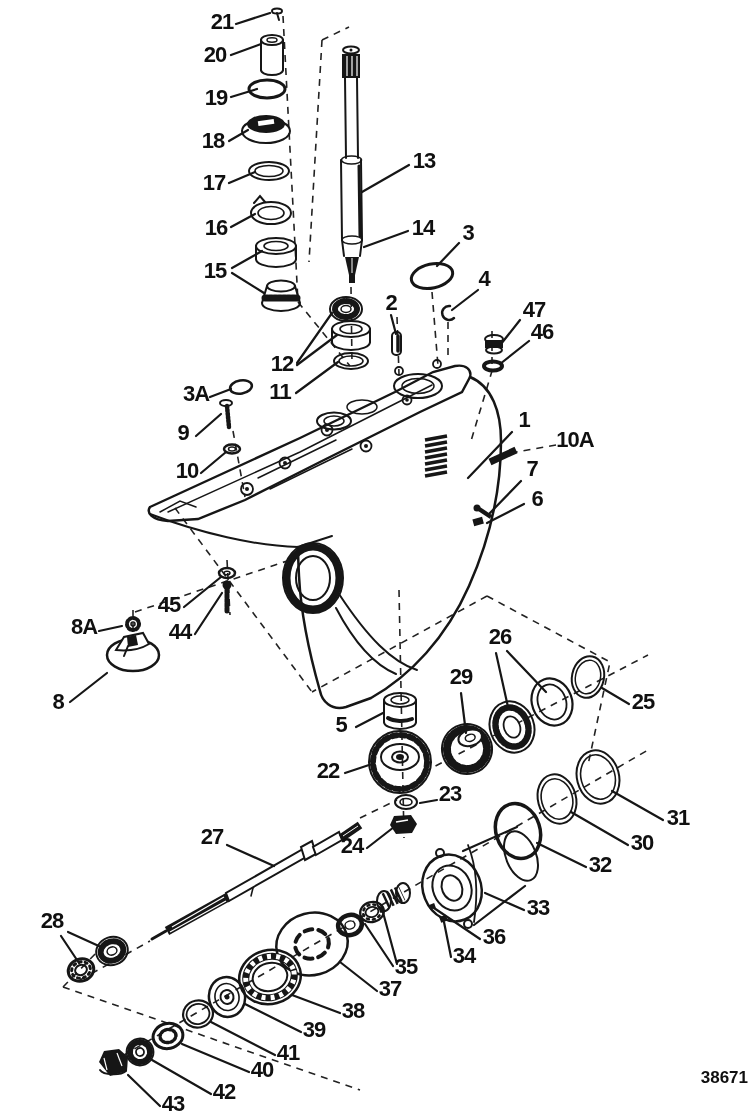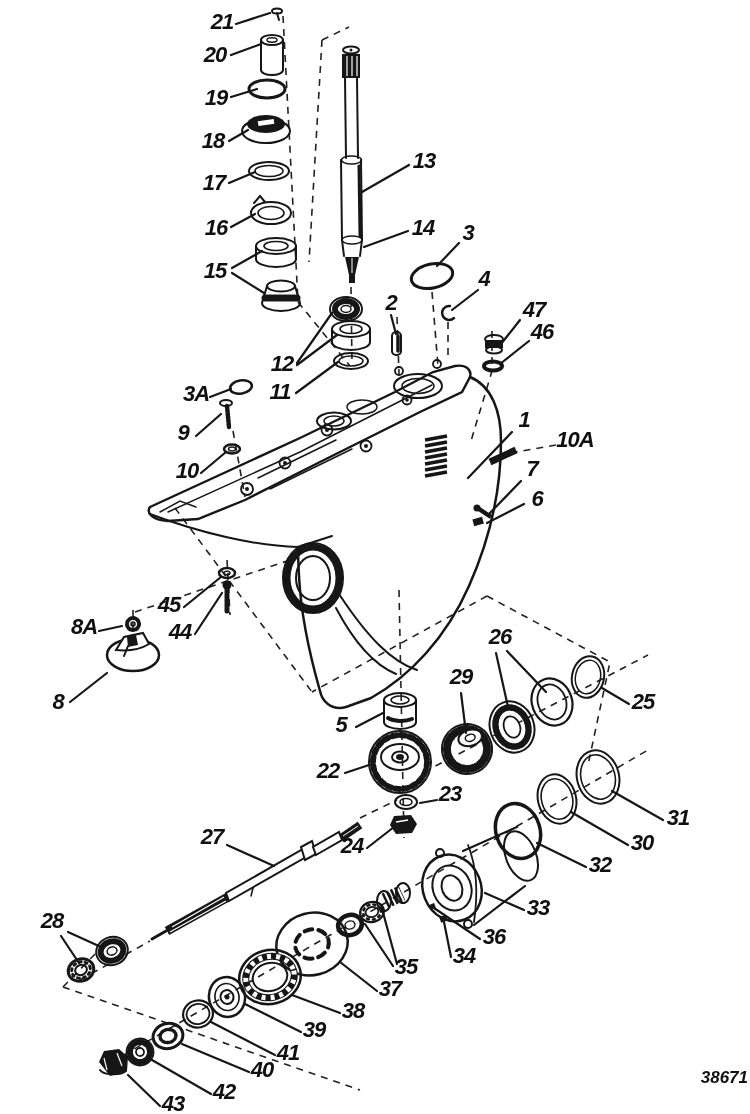--- a/index.html
+++ b/index.html
@@ -1,16 +1,16 @@
 <!DOCTYPE html>
 <html><head>
 <meta charset="utf-8">
 <style>
   html,body{margin:0;padding:0;background:#fff;}
-  .canvas{position:relative;width:750px;height:1114px;background:#f97316;overflow:hidden;font-style:italic;}
+  .canvas{position:relative;width:750px;height:1114px;background:#f97316;overflow:hidden;}
   svg{position:absolute;left:0;top:0;}
   .callout{font-family:"Liberation Sans","DejaVu Sans",sans-serif;font-weight:700;font-size:22px;letter-spacing:-1px;fill:#101010;}
   .dwgnum{font-family:"Liberation Sans","DejaVu Sans",sans-serif;font-weight:700;font-size:17px;fill:#101010;}
   .ln{stroke:#161616;stroke-width:2.2;stroke-linecap:round;fill:none;}
   .guide{stroke:#222;stroke-width:1.6;stroke-dasharray:7 6;fill:none;}
   .p{stroke:#161616;fill:none;stroke-linecap:round;}
 </style>
 </head>
 <body>
 

